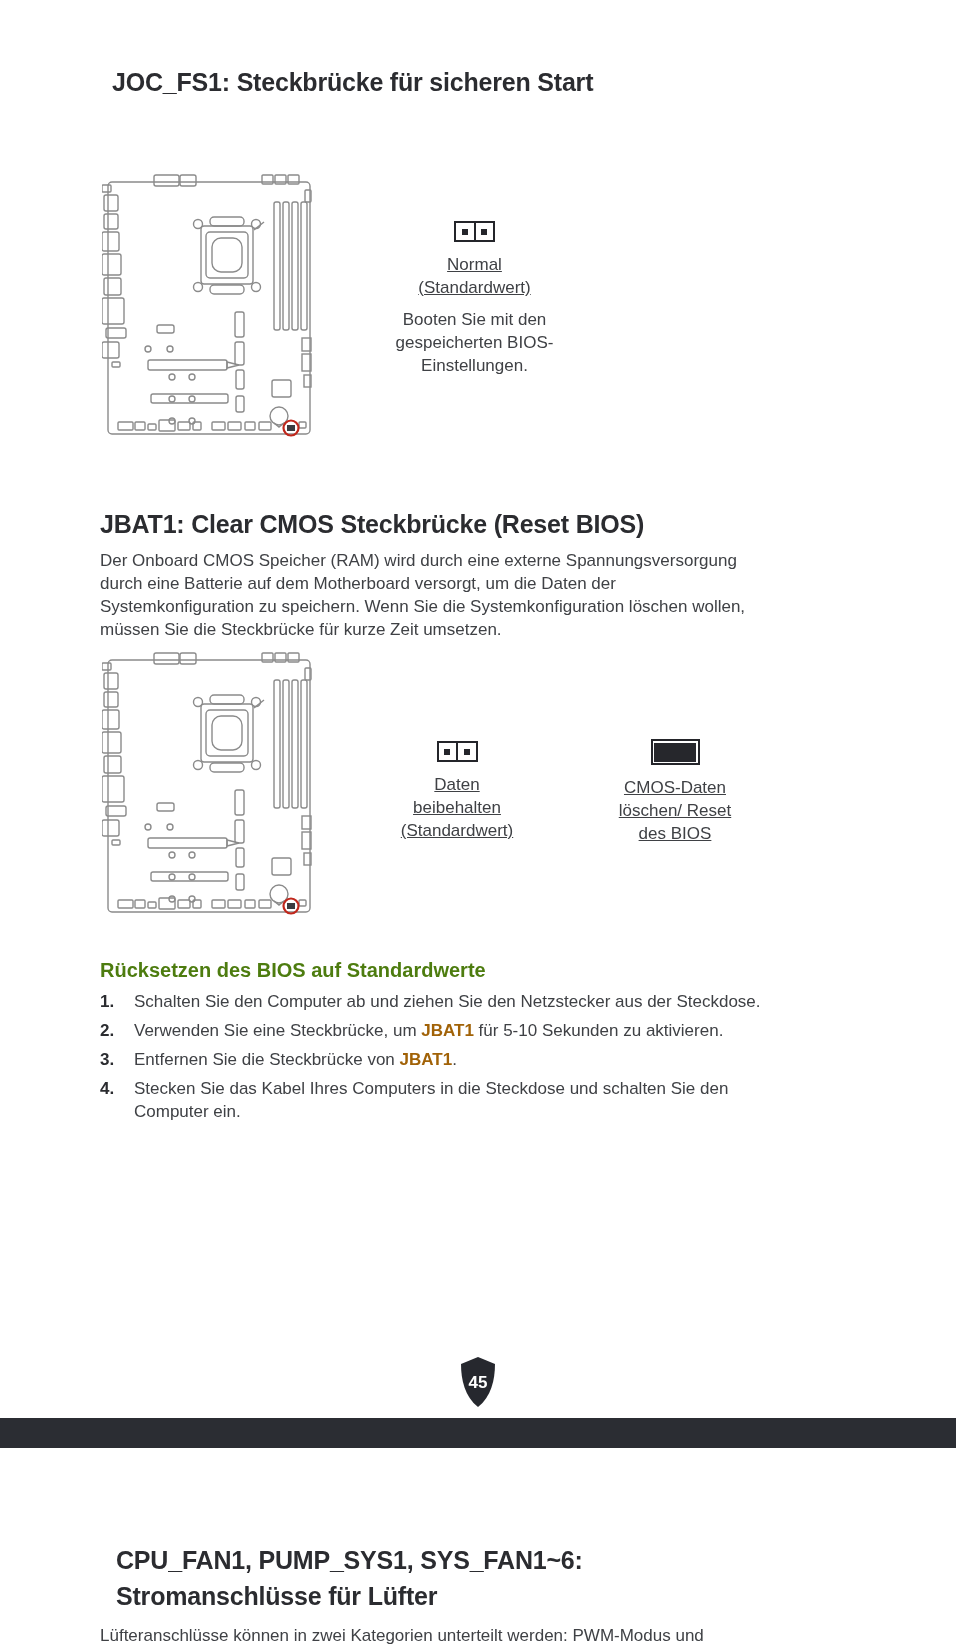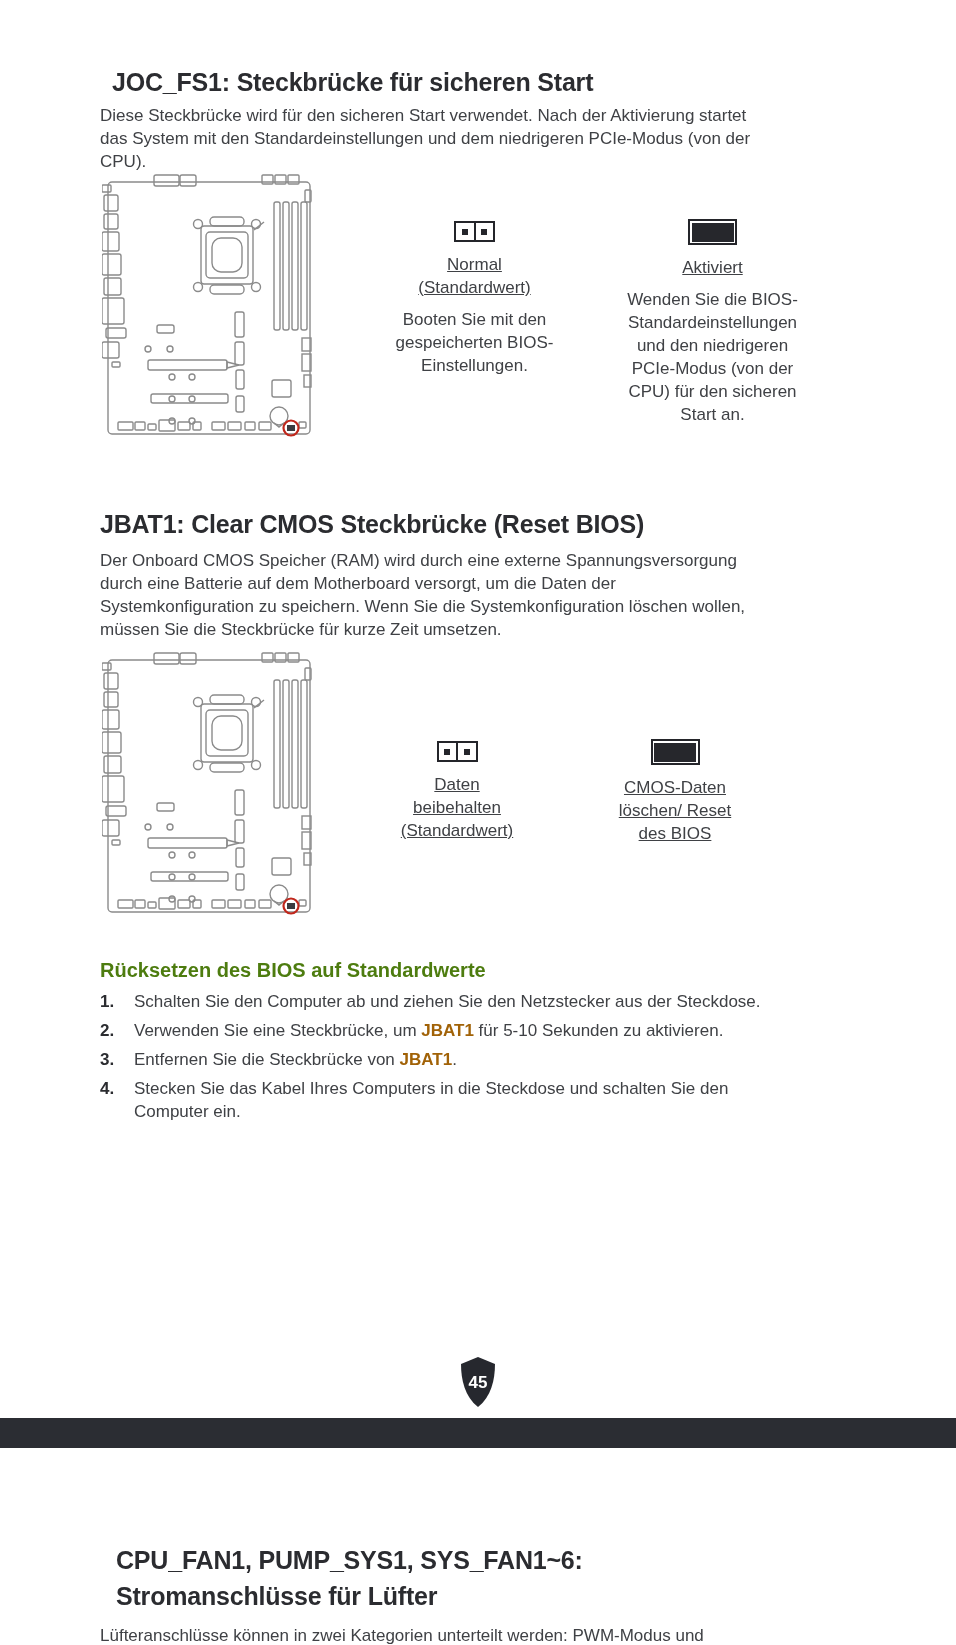--- a/index.html
+++ b/index.html
@@ -113,23 +113,20 @@
         <rect x="157" y="250" width="12" height="8" rx="1"></rect>
         <rect x="197" y="250" width="7" height="6" rx="1"></rect>
         <rect x="185" y="253" width="8" height="6" fill="#3a3b40" stroke="none"></rect>
         <circle cx="189" cy="256" r="7.5" stroke="#c0271c" stroke-width="2.2"></circle>
       </g>
     </defs>
   </svg>
 
   <div class="h1" style="left:112px;top:64px;">JOC_FS1: Steckbrücke für sicheren Start</div>
 
-  <div class="body-text" style="left:100px;top:104px;width:740px;">Diese Steckbrücke wird für den sicheren Start verwendet. Nach der Aktivierung startet
-das System mit den Standardeinstellungen und dem niedrigeren PCIe-Modus (von der
-CPU).</div>
 
   <svg class="diagram" style="left:102px;top:172px;" width="214" height="266" viewBox="0 0 214 266">
     <use href="#mobo"></use>
   </svg>
 
   <div class="jumper-col" style="left:372px;top:221px;width:205px;">
     <div class="jumper-open">
       <div class="cell">
           <div class="pin"></div>
         </div>
@@ -137,32 +134,20 @@
           <div class="pin"></div>
         </div>
     </div>
     <div class="cap">Normal
 (Standardwert)</div>
     <div class="desc">Booten Sie mit den
 gespeicherten BIOS-
 Einstellungen.</div>
   </div>
 
-  <div class="jumper-col" style="left:605px;top:219px;width:215px;">
-    <div class="jumper-closed">
-      <div class="capfill"></div>
-    </div>
-    <div class="cap">Aktiviert</div>
-    <div class="desc">Wenden Sie die BIOS-
-Standardeinstellungen
-und den niedrigeren
-PCIe-Modus (von der
-CPU) für den sicheren
-Start an.</div>
-  </div>
 
   <div class="h1" style="left:100px;top:506px;">JBAT1: Clear CMOS Steckbrücke (Reset BIOS)</div>
 
   <div class="body-text" style="left:100px;top:549px;width:740px;">Der Onboard CMOS Speicher (RAM) wird durch eine externe Spannungsversorgung
 durch eine Batterie auf dem Motherboard versorgt, um die Daten der
 Systemkonfiguration zu speichern. Wenn Sie die Systemkonfiguration löschen wollen,
 müssen Sie die Steckbrücke für kurze Zeit umsetzen.</div>
 
   <svg class="diagram" style="left:102px;top:650px;" width="214" height="266" viewBox="0 0 214 266">
     <use href="#mobo"></use>

